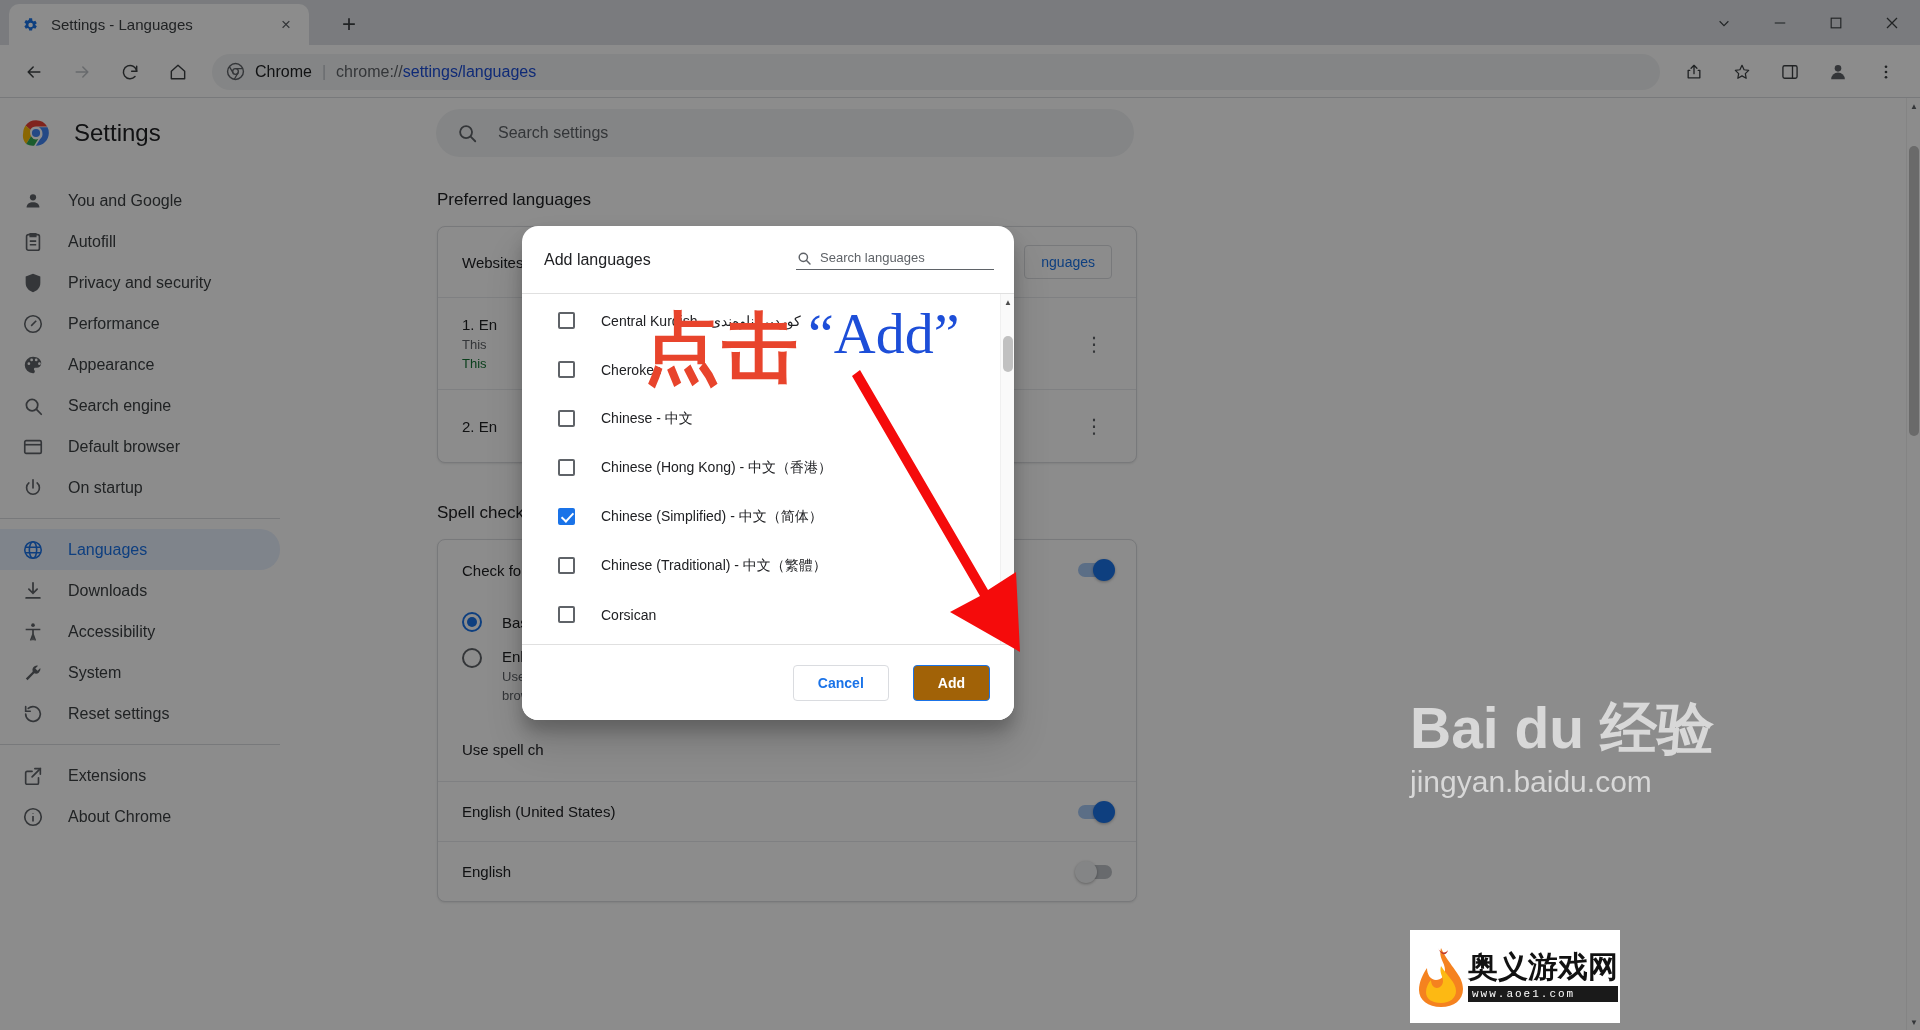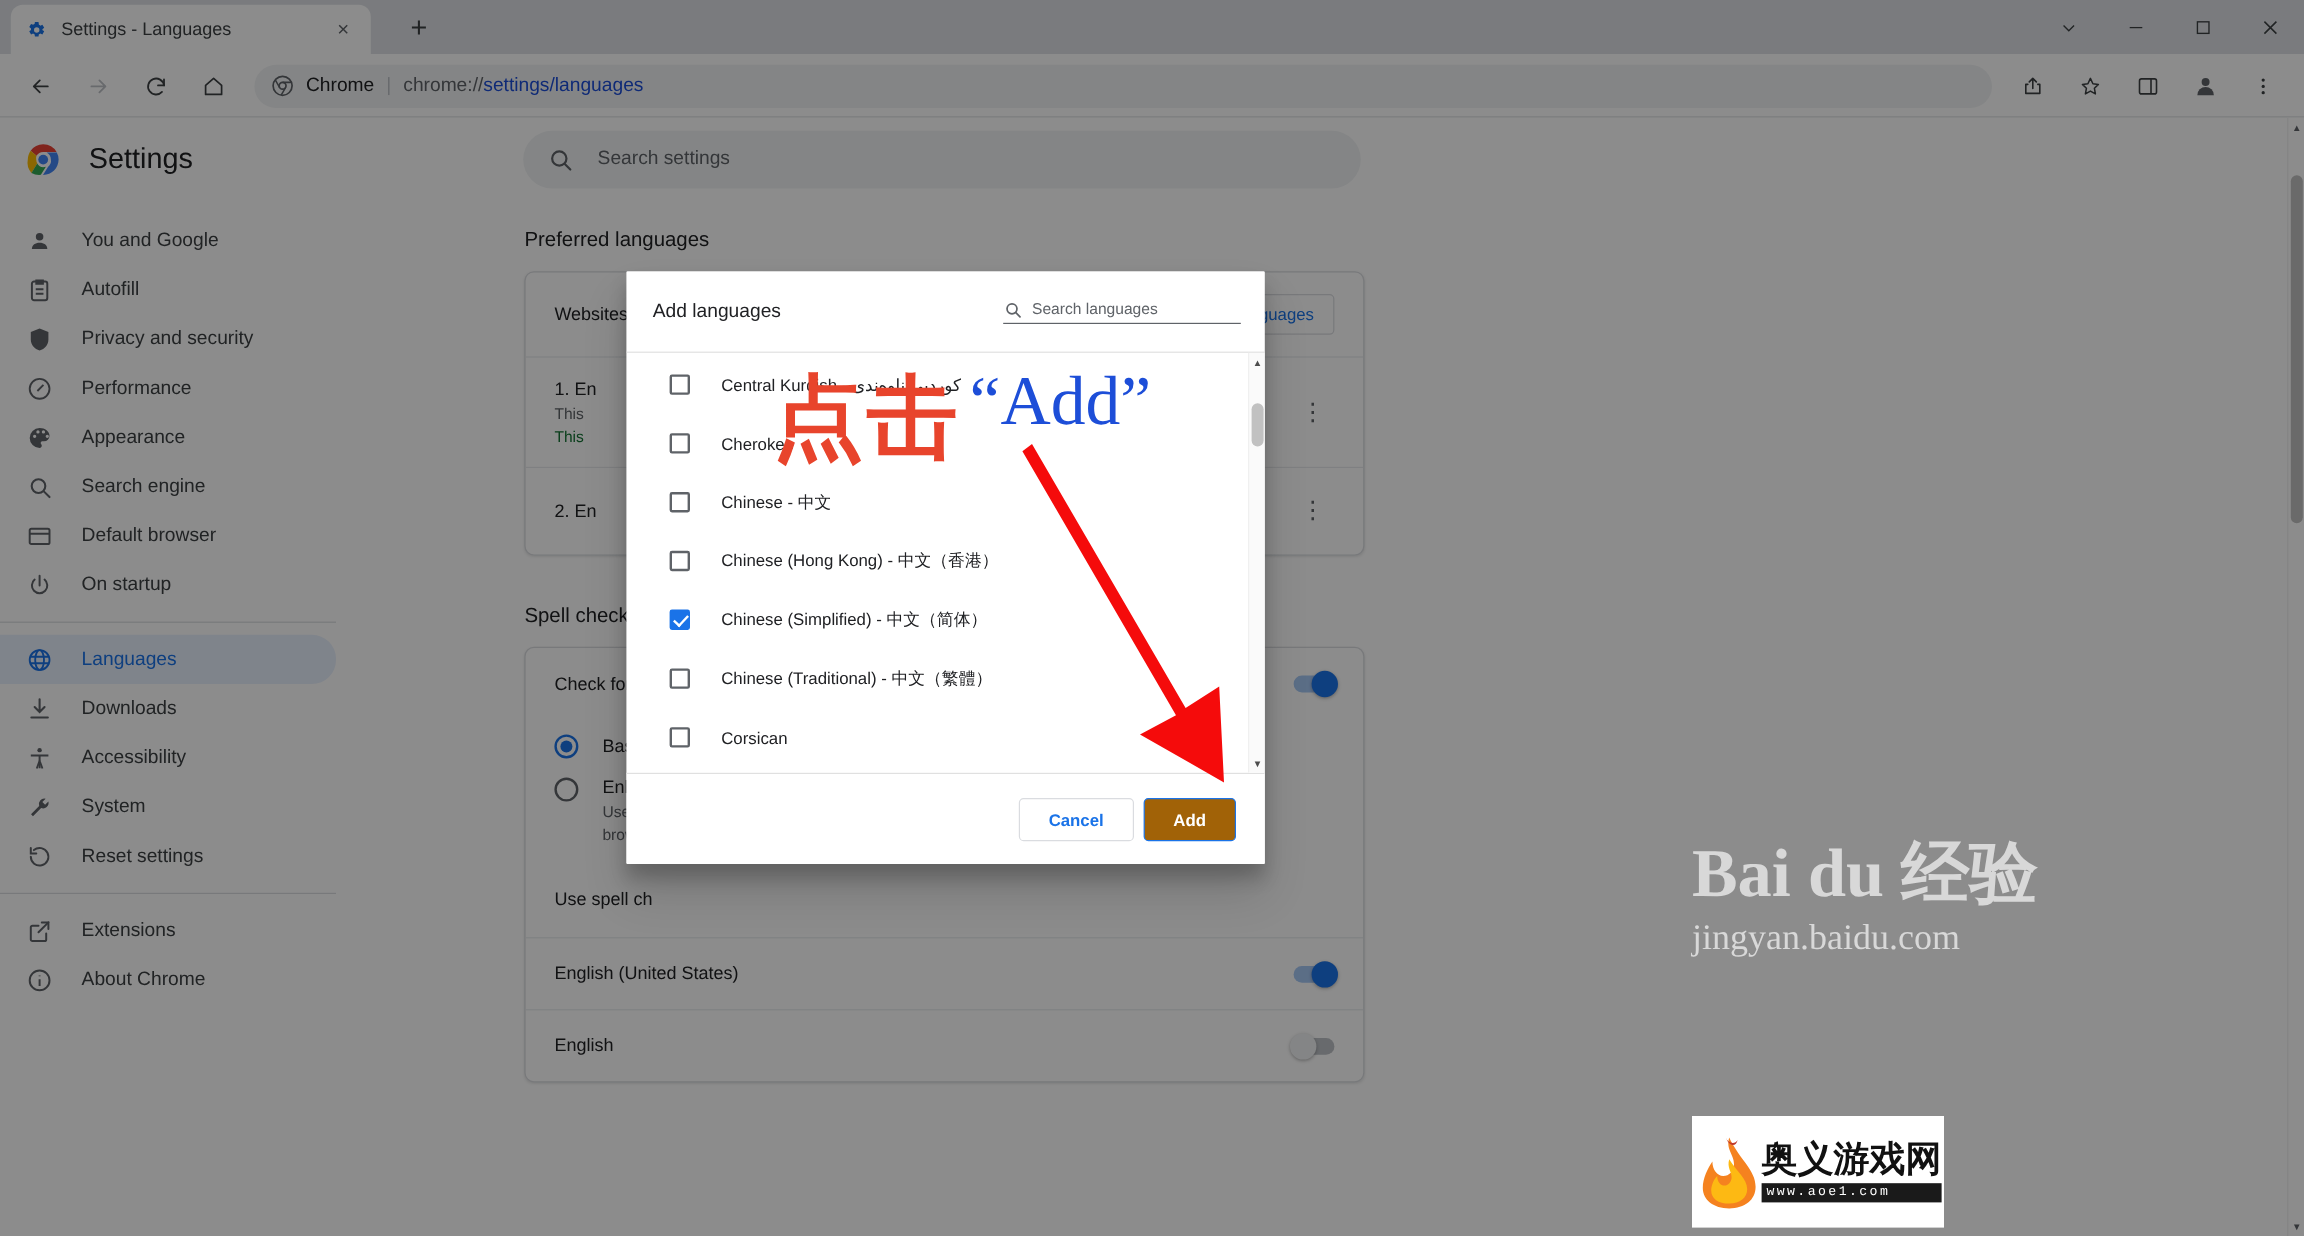--- a/index.html
+++ b/index.html
@@ -182,22 +182,22 @@
   }
   .page-scroll .arrowup { top: 0; }
   .page-scroll .arrowdn { bottom: 0; }
 
   
   .scrim { position: absolute; inset: 0; background: rgba(0,0,0,.45); }
 
   .dialog {
     position: absolute;
     left: 522px; top: 226px;
-    width: 532px; height: 494px;
-    background: #fff; border-radius: 1px;
+    width: 492px; height: 494px;
+    background: #fff; border-radius: 16px;
     box-shadow: 0 11px 15px rgba(0,0,0,.2), 0 24px 38px rgba(0,0,0,.14);
     display: flex; flex-direction: column;
     overflow: hidden;
   }
   .dlg-head {
     height: 68px; flex: none;
     display: flex; align-items: center;
     padding: 0 20px 0 22px;
     border-bottom: 1px solid #e0e0e0;
   }
@@ -251,21 +251,21 @@
     position: absolute; left: 0; width: 14px; height: 16px;
     display: flex; align-items: center; justify-content: center;
     color: #4d4d4d; font-size: 8px;
   }
   .dlg-scroll .a-up { top: 0; }
   .dlg-scroll .a-dn { bottom: 0; }
 
   .dlg-foot {
     height: 76px; flex: none;
     display: flex; align-items: center; justify-content: flex-end;
-    padding-right: 24px; gap: 8px;
+    padding-right: 24px; gap: 24px;
     border-top: 1px solid #e0e0e0;
     background: #fff;
   }
   .btn {
     font-family: inherit; font-size: 14px; font-weight: bold;
     border-radius: 4px; padding: 9px 24px; cursor: default;
   }
   .btn-cancel { background: #fff; color: #1a73e8; border: 1px solid #dadce0; }
   .btn-add { background: #a16207; color: #fff; border: 1px solid #1a73e8; }
 
@@ -281,21 +281,20 @@
     left: 808px; top: 300px;
     font-size: 58px; color: #1d4ed8; font-weight: 400;
     font-family: "Liberation Serif", serif;
   }
   .anno-arrow { left: 820px; top: 360px; }
 
   
   .wm-baidu {
     position: absolute; left: 1410px; top: 700px;
     color: #d8d8d8;
-    font-family: Liberation Serif, serif;
   }
   .wm-baidu .l1 { font-size: 57px; font-weight: bold; letter-spacing: 0px; line-height: 1; }
   .wm-baidu .l2 { font-size: 30px; margin-top: 8px; letter-spacing: 0px; }
   .wm-aoe {
     position: absolute; left: 1410px; top: 930px;
     width: 210px; height: 93px; background: #fff;
     display: flex; align-items: center; padding-left: 8px;
   }
   .wm-aoe .flame { width: 46px; height: 62px; flex: none; margin-right: 4px; }
   .wm-aoe .txt { display: flex; flex-direction: column; }

